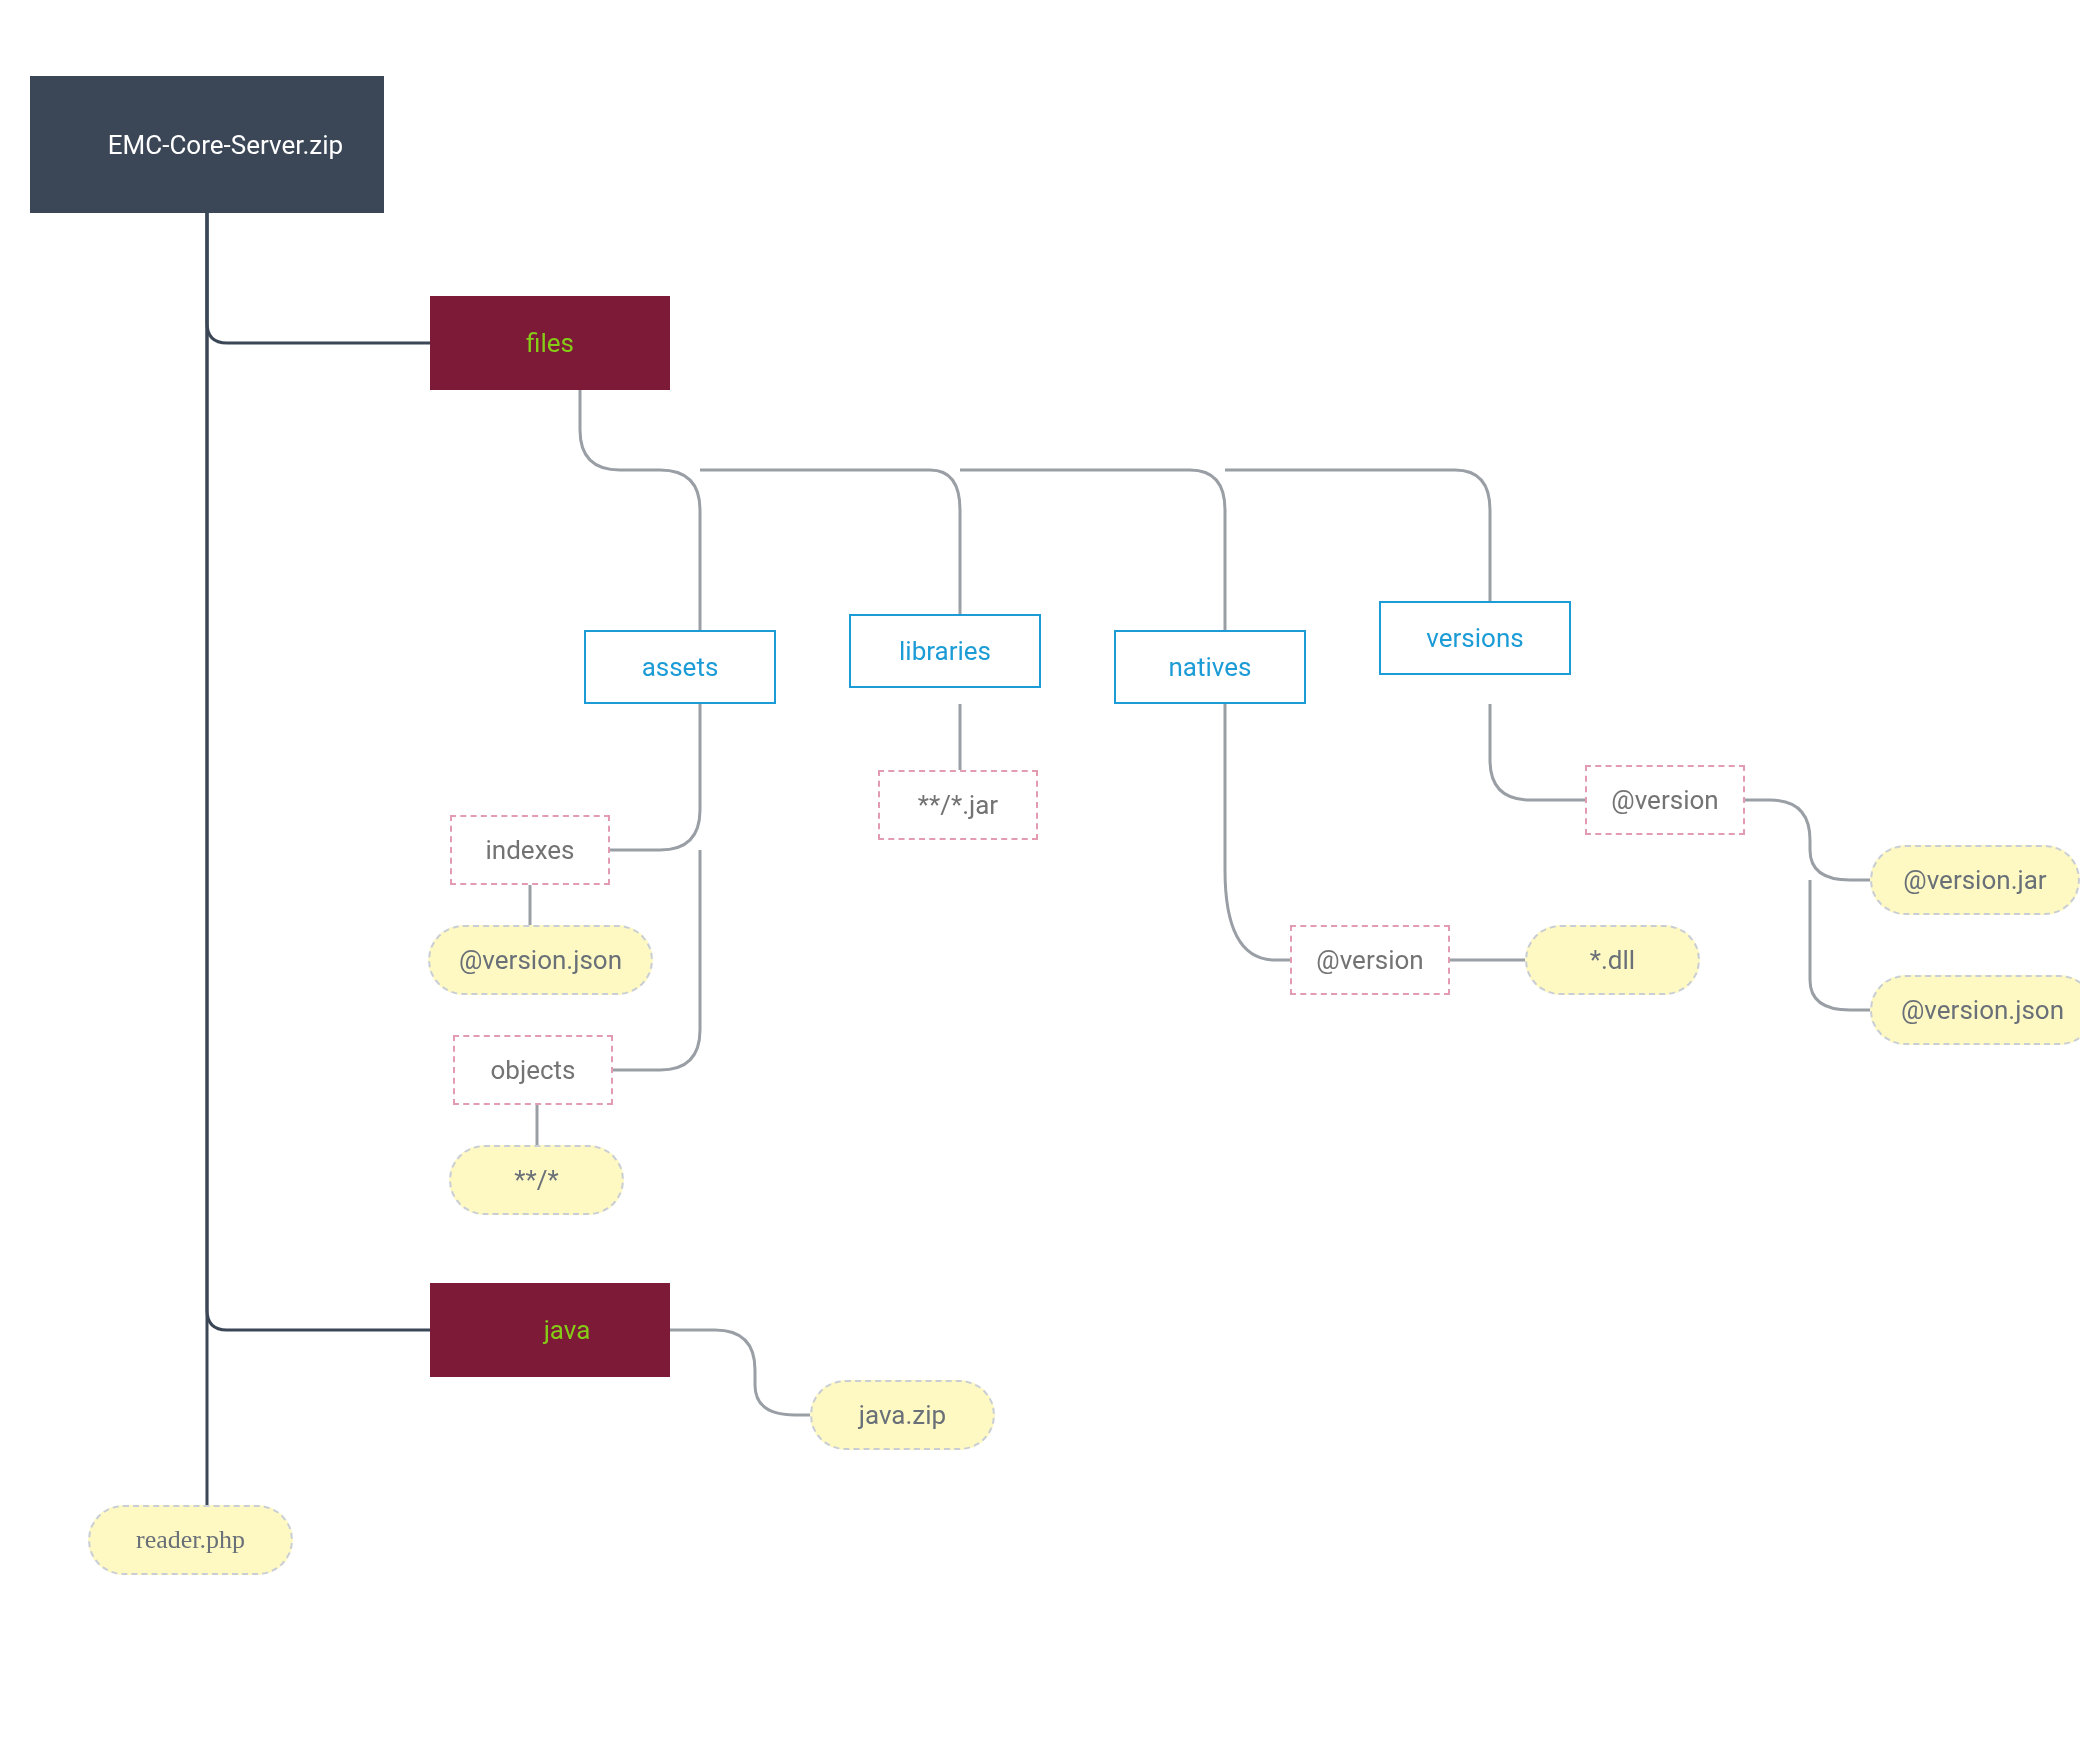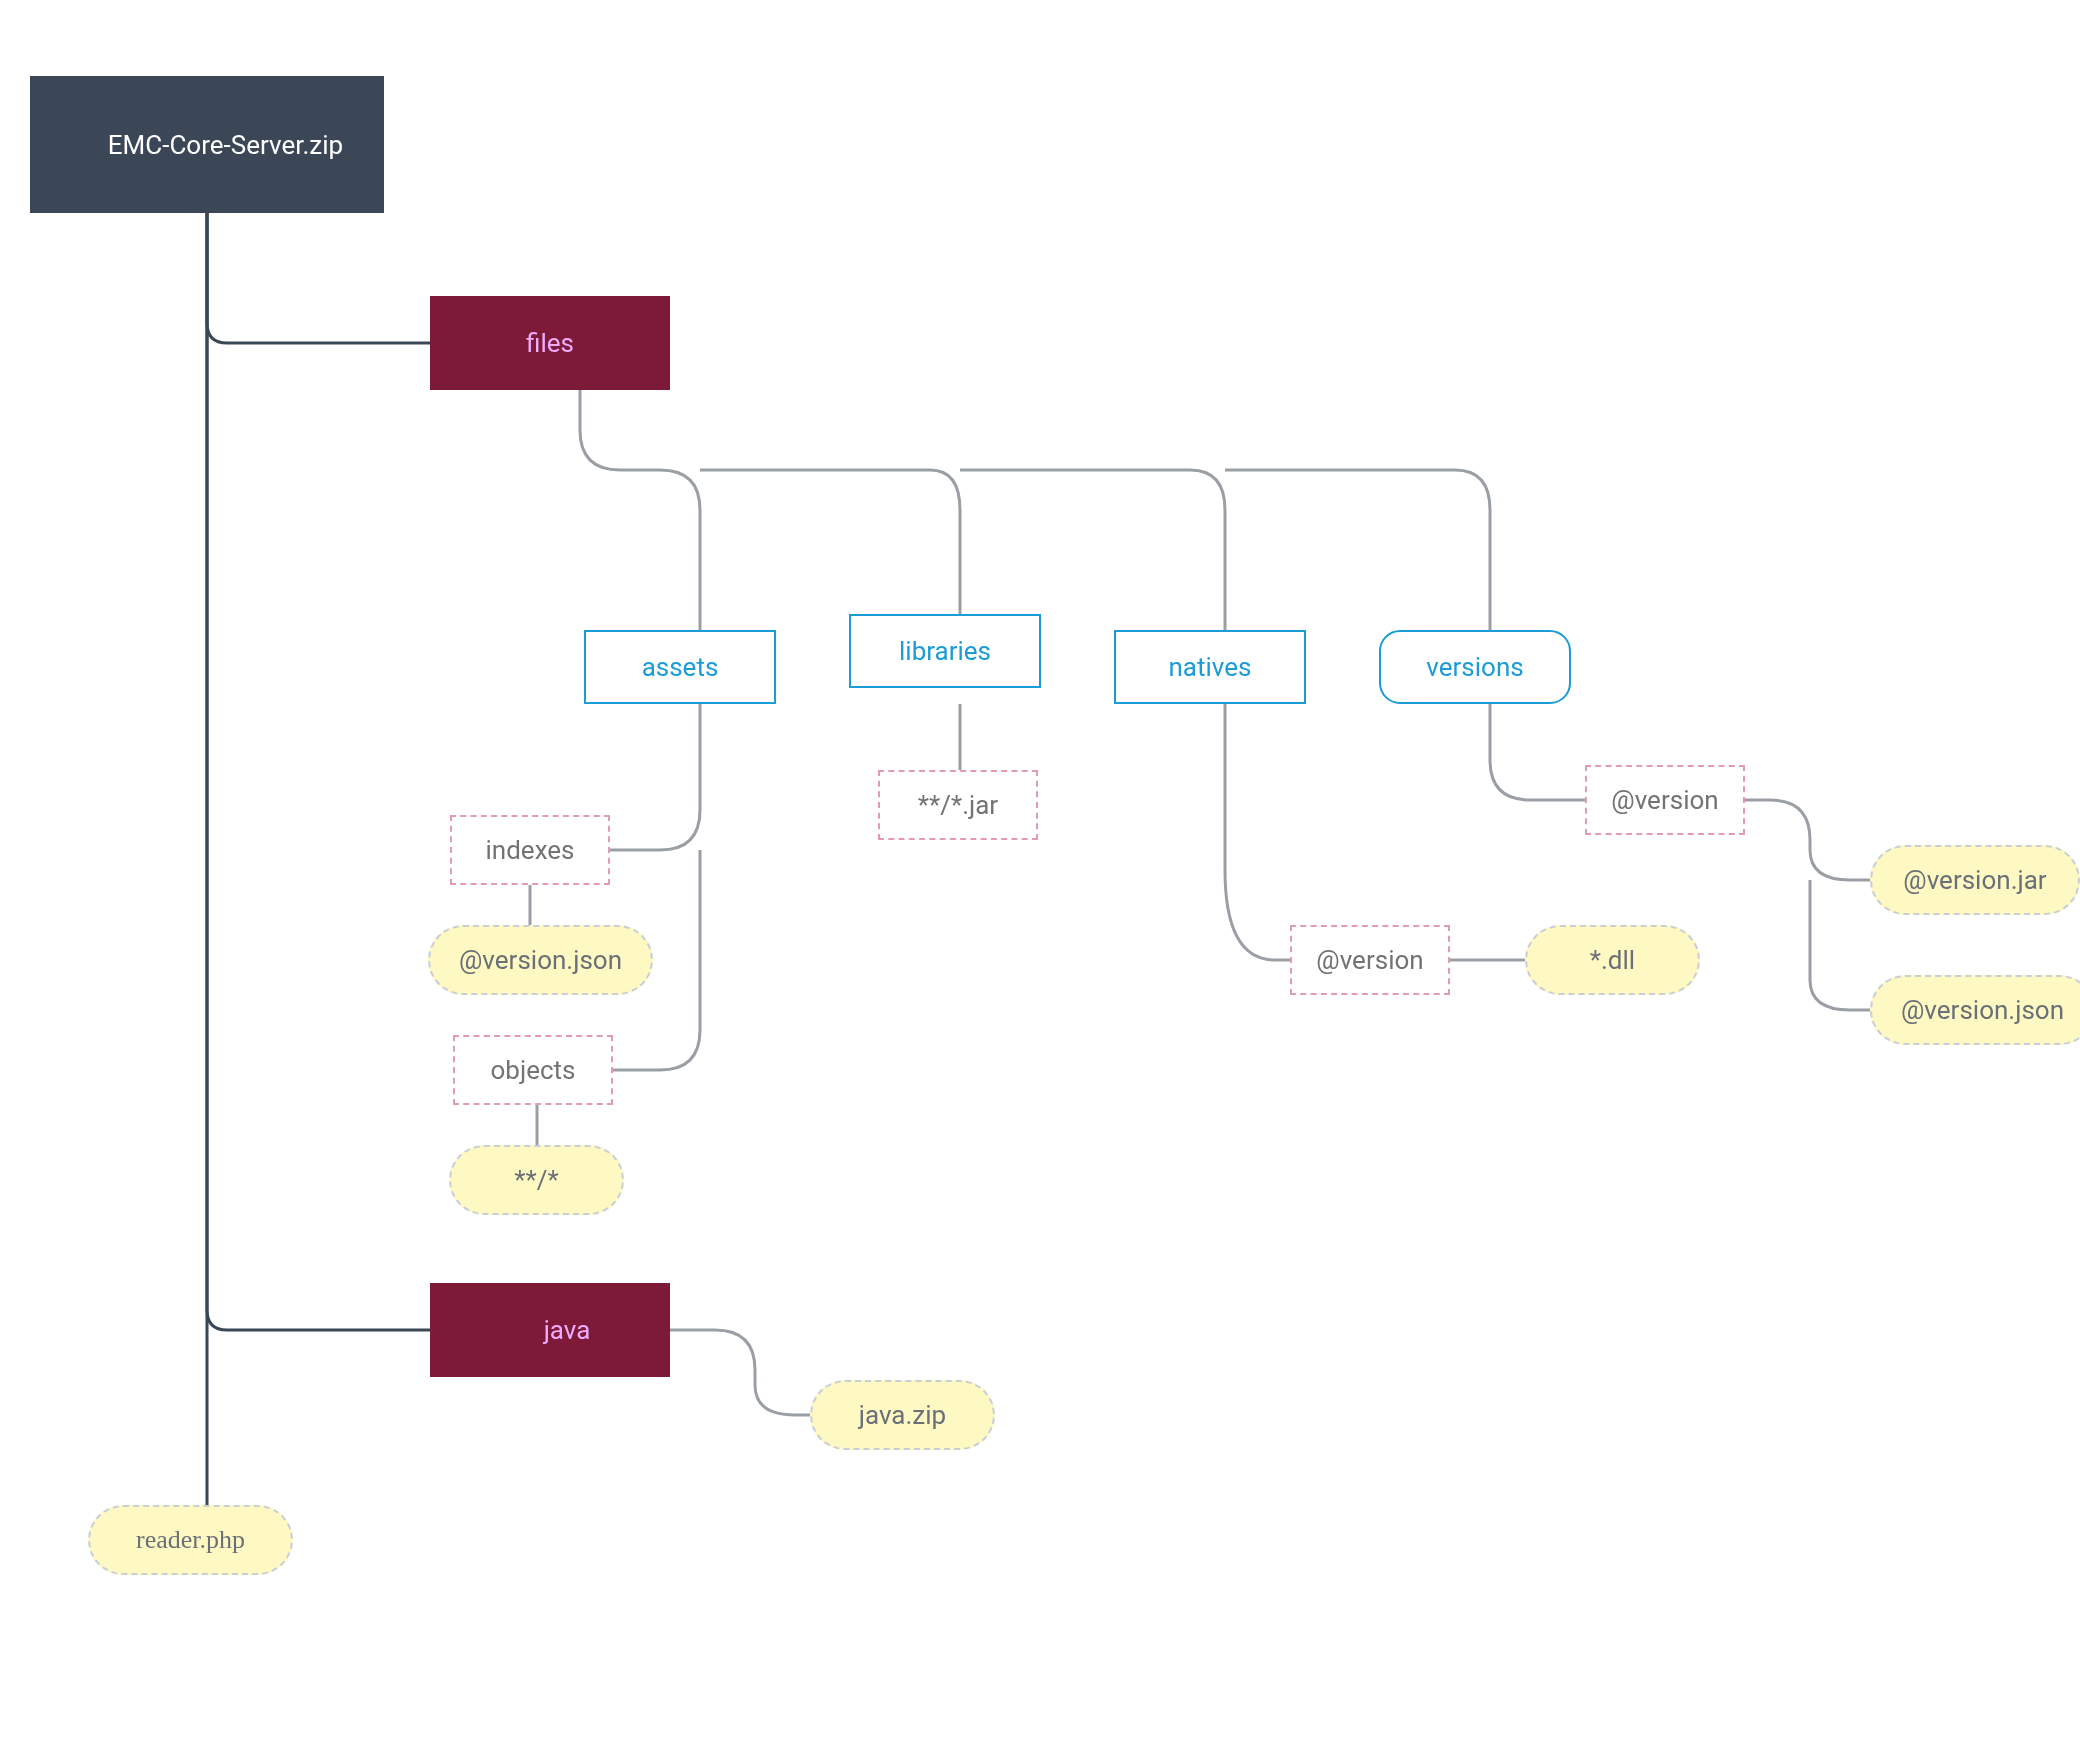--- a/index.html
+++ b/index.html
@@ -18,21 +18,21 @@
     font-size: 26px;
   }
   .node-root {
     background: #3b4757;
     color: #ffffff;
     width: 354px;
     height: 137px;
   }
   .node-solid {
     background: #7d1a38;
-    color: #f0abfc;
+    color: #84cc16;
     width: 240px;
     height: 94px;
   }
   .node-blue {
     background: #ffffff;
     color: #1c9cd6;
     border: 2px solid #1c9cd6;
     width: 192px;
     height: 74px;
     text-align: center;
@@ -112,21 +112,21 @@
 
 <div class="node node-blue" style="left:584px; top:630px;">
   <span>assets</span>
 </div>
 <div class="node node-blue" style="left:849px; top:602px;margin-top:12px;">
   <span>libraries</span>
 </div>
 <div class="node node-blue" style="left:1114px; top:630px;">
   <span>natives</span>
 </div>
-<div class="node node-blue" style="left:1379px; top:630px;border-radius:21px;">
+<div class="node node-blue" style="left:1379px; top:601px;">
   <span>versions</span>
 </div>
 
 <div class="node node-pink" style="left:450px; top:815px;">
   <span>indexes</span>
 </div>
 <div class="node node-file" style="left:428px; top:925px; width:225px;">
   <span>@version.json</span>
 </div>
 <div class="node node-pink" style="left:453px; top:1035px;">

